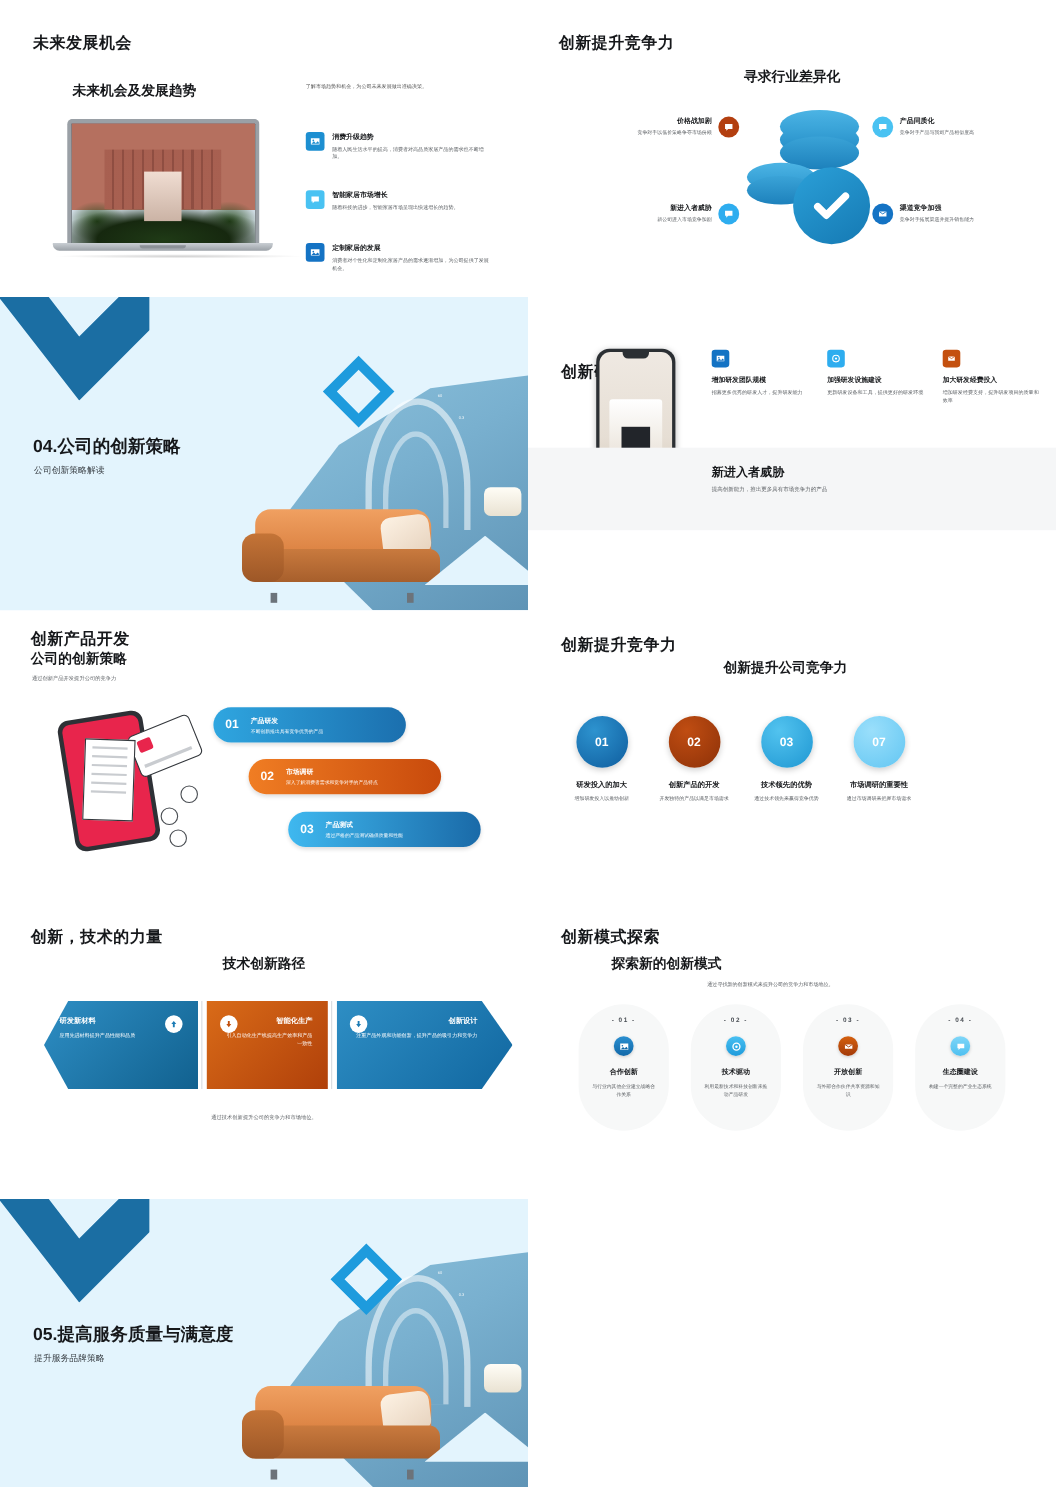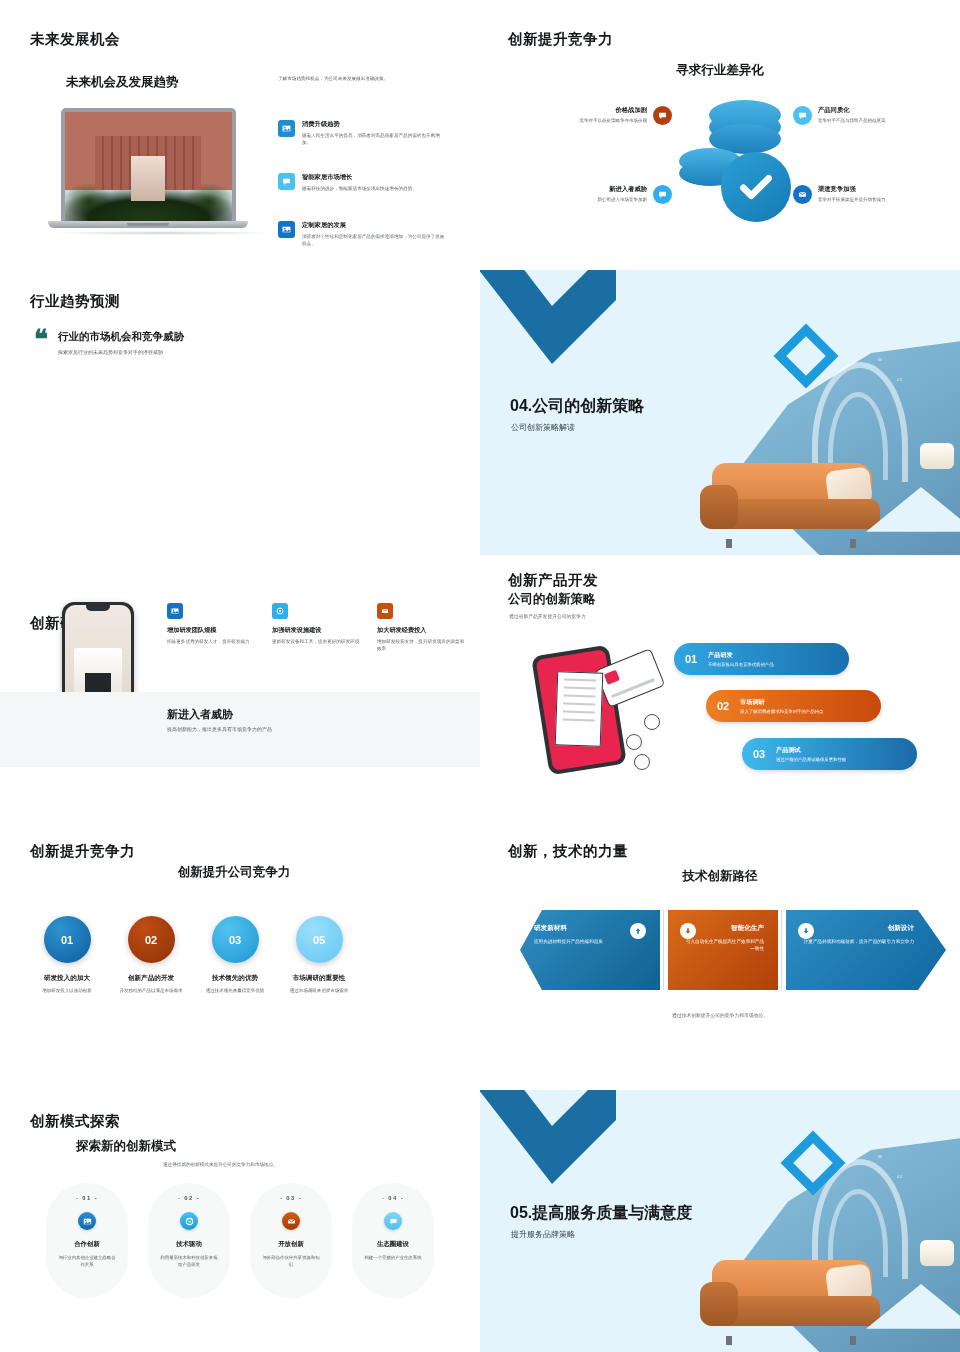--- a/index.html
+++ b/index.html
@@ -309,31 +309,20 @@
             <path d="M2 4l6 4 6-4" stroke="#1473c4" stroke-width="1.4" fill="none"></path>
           </svg>
         </span>
       <div>
         <div class="cb-h">渠道竞争加强</div>
         <div class="cb-p">竞争对手拓展渠道并提升销售能力</div>
       </div>
     </div>
   </section>
 
-  <section class="slide">
-    <div class="slide-title h-main s3-title">行业趋势预测</div>
-    <div class="quote-wrap">
-      <span class="qmark">❝</span>
-      <div>
-        <div class="q-h">行业的市场机会和竞争威胁</div>
-        <div class="q-p">探索家居行业的未来趋势和竞争对手的潜在威胁</div>
-      </div>
-    </div>
-
-  </section>
 
   <section class="slide cover">
     <svg class="cover-chev" viewBox="0 0 150 110">
       <path d="M0 0 L46 0 L86 52 L150 -12 L150 46 L86 110 L16 20 Z" fill="#1b6ea3"></path>
     </svg>
     <div class="room">
       <div class="room-bg"></div>
       <div class="room-arc"></div>
       <div class="room-arc2"></div>
       <span class="tick" style="right:78px;top:18px">60</span>
@@ -461,21 +450,21 @@
       <div class="circ" style="background:radial-gradient(circle at 35% 28%,#c04d12,#8d3108)">02</div>
       <div class="circ-h">创新产品的开发</div>
       <div class="circ-p">开发独特的产品以满足市场需求</div>
     </div>
     <div class="circ-col" style="left:190px">
       <div class="circ" style="background:radial-gradient(circle at 35% 28%,#52c3ef,#1f97d2)">03</div>
       <div class="circ-h">技术领先的优势</div>
       <div class="circ-p">通过技术领先来赢得竞争优势</div>
     </div>
     <div class="circ-col" style="left:274px">
-      <div class="circ" style="background:radial-gradient(circle at 35% 28%,#9adffb,#63c6f2)">05</div>
+      <div class="circ" style="background:radial-gradient(circle at 35% 28%,#9adffb,#63c6f2)">07</div>
       <div class="circ-h">市场调研的重要性</div>
       <div class="circ-p">通过市场调研来把握市场需求</div>
     </div>
   </section>
 
   <section class="slide">
     <div class="slide-title h-main s8-title">创新，技术的力量</div>
     <div class="s8-sub h-sub">技术创新路径</div>
 
     <div class="arrow" style="left:40px;width:140px;background:linear-gradient(135deg,#2e8ec4,#11618f);clip-path:polygon(22px 0,100% 0,100% 100%,22px 100%,0 50%)">

